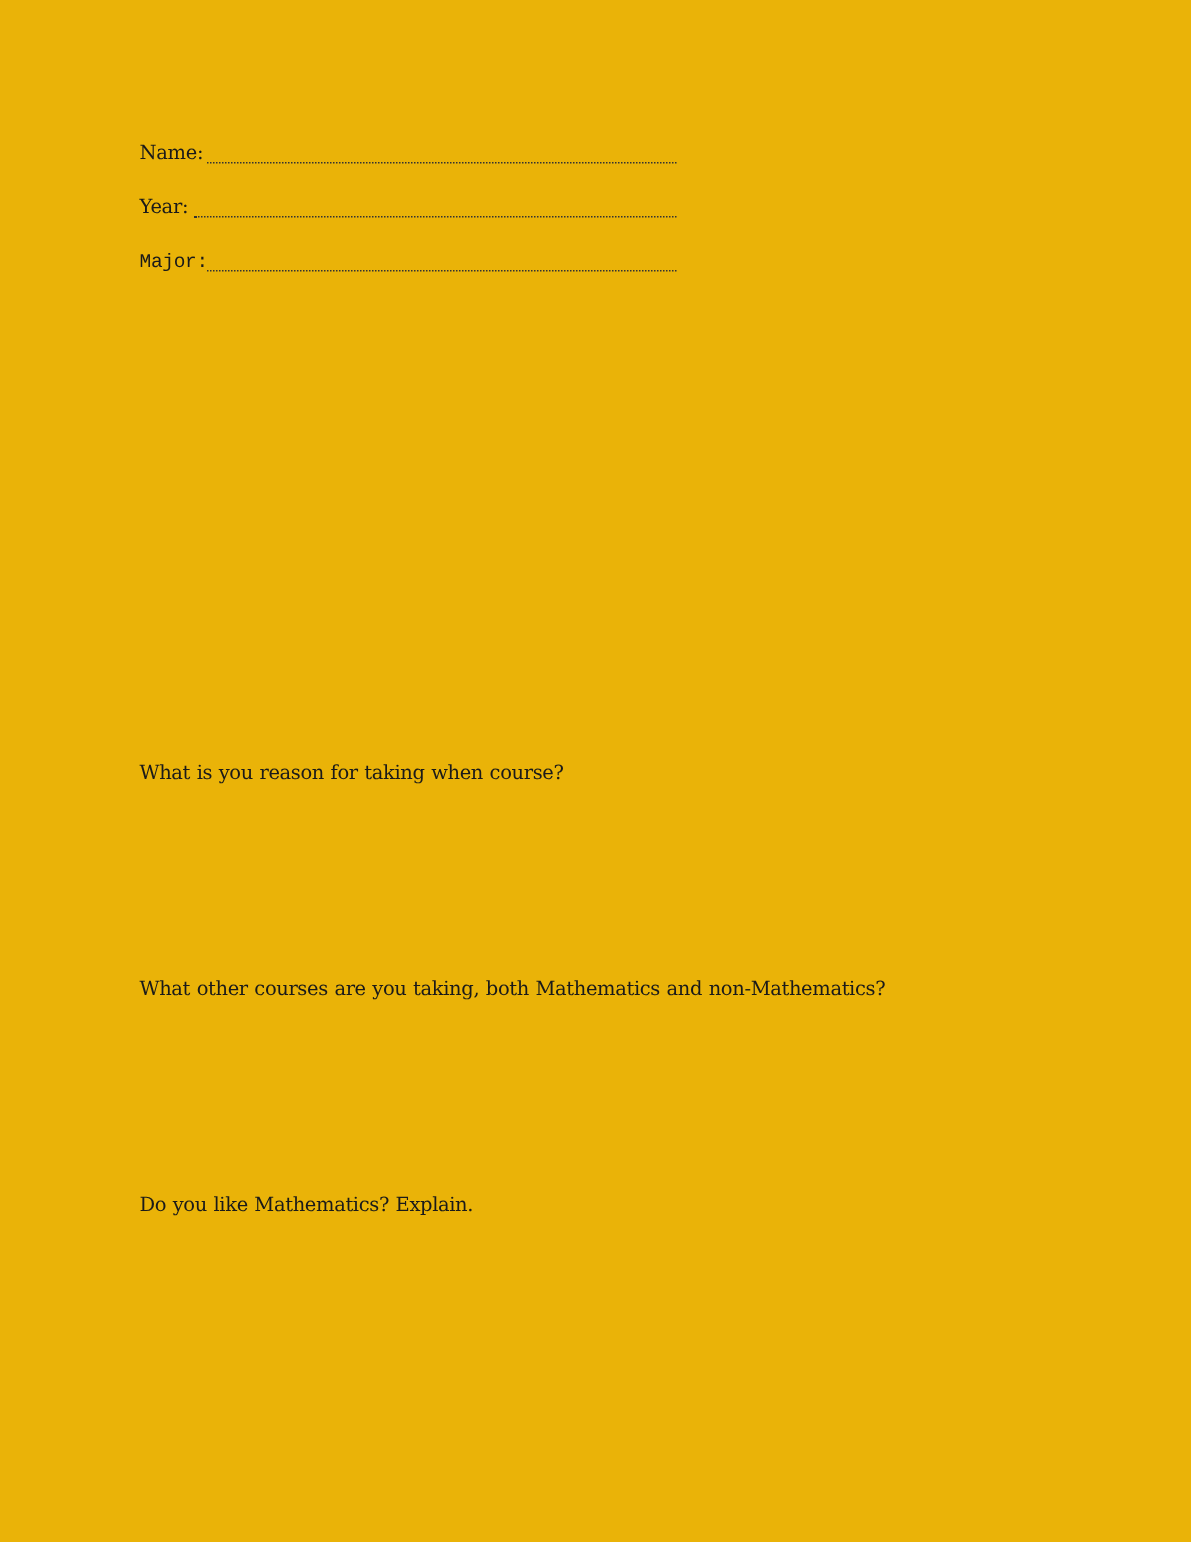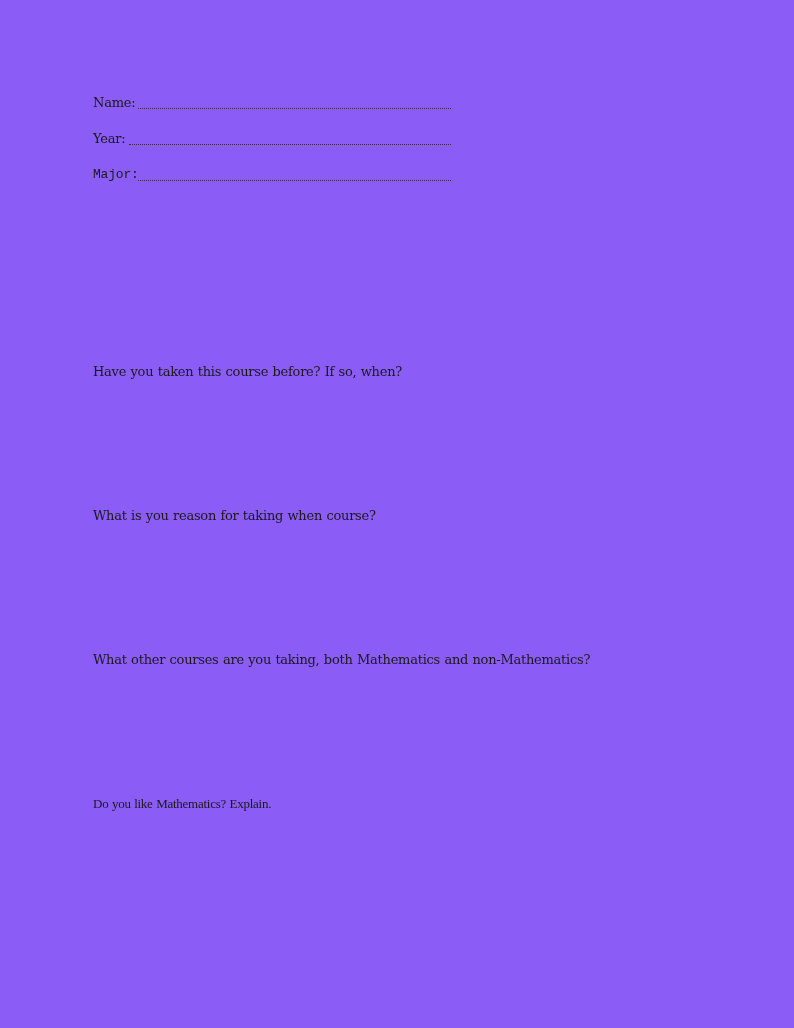--- a/index.html
+++ b/index.html
@@ -15,21 +15,21 @@
       font-family: "DejaVu Serif", "Liberation Serif", serif;
       color: #1a1a1a;
       font-size: 13px;
       line-height: 18px;
     }
     .page {
       position: absolute;
       left: 0; top: 0;
       width: 794px;
       height: 1028px;
-      background: #8b5cf6;
+      background: #eab308;
     }
     .field-row {
       position: absolute;
       left: 93px;
       height: 18px;
       display: flex;
       align-items: baseline;
       white-space: nowrap;
     }
     .field-label {
@@ -77,25 +77,24 @@
   </div>
   <div class="dotline" style="left: 129px; top: 144px; width: 322px;"></div>
 
   <div class="field-row" style="top: 166px; font-family: Liberation Mono, monospace;">
     <span class="field-label">Major:</span>
   </div>
   <div class="dotline" style="left: 138px; top: 180px; width: 313px;"></div>
 
   <div class="answer-area" style="top: 244px; height: 110px;"></div>
 
-  <div class="question" style="top: 363px;">Have you taken this course before? If so, when?</div>
   <div class="answer-area" style="top: 388px; height: 110px;"></div>
 
   <div class="question" style="top: 507px;">What is you reason for taking when course?</div>
   <div class="answer-area" style="top: 532px; height: 110px;"></div>
 
   <div class="question" style="top: 651px;">What other courses are you taking, both Mathematics and non-Mathematics?</div>
   <div class="answer-area" style="top: 676px; height: 110px;"></div>
 
-  <div class="question" style="top: 795px; font-family: Liberation Serif, serif;">Do you like Mathematics? Explain.</div>
+  <div class="question" style="top: 795px;">Do you like Mathematics? Explain.</div>
   <div class="answer-area" style="top: 820px; height: 160px;"></div>
 
 </div>
 
 </body></html>

